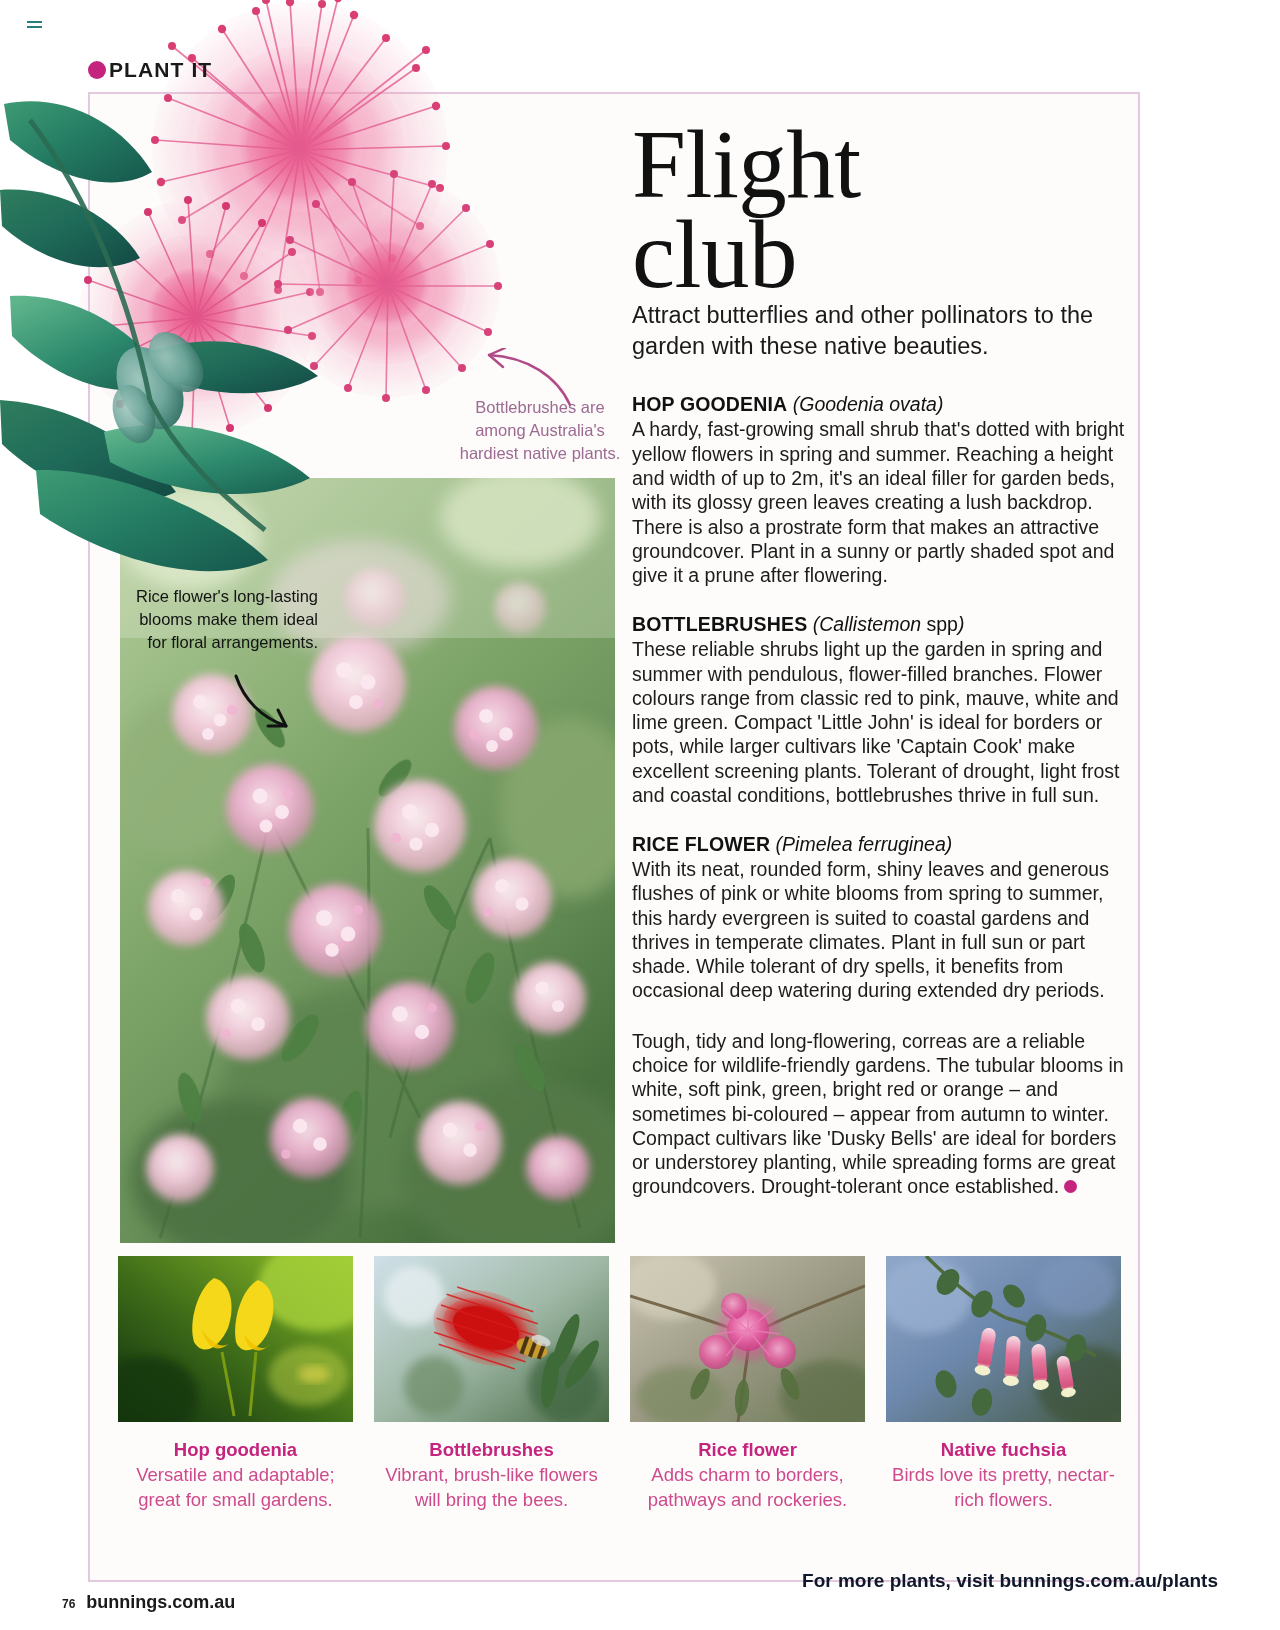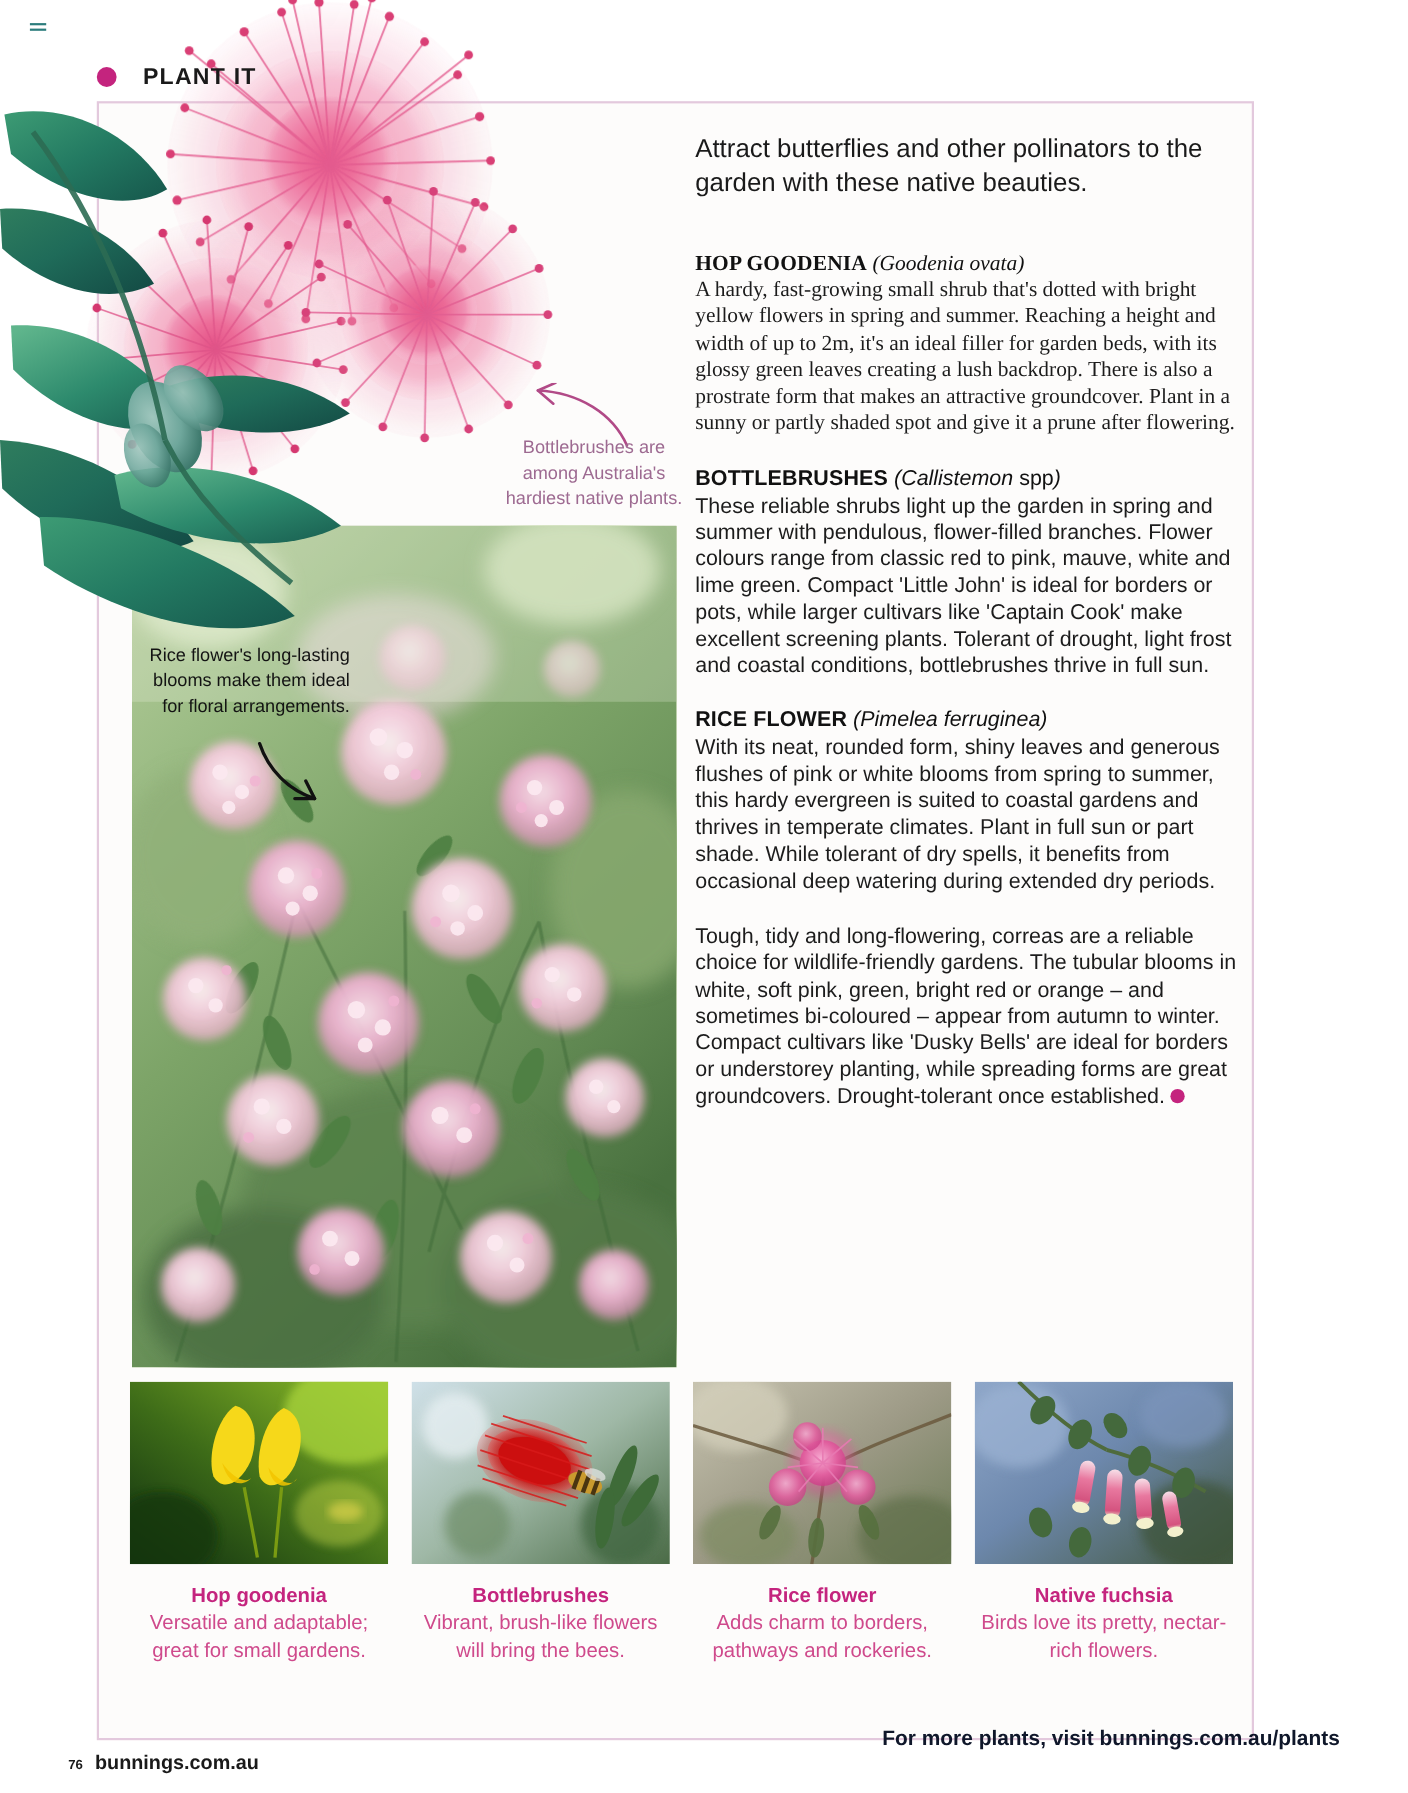--- a/index.html
+++ b/index.html
@@ -17,21 +17,21 @@
     left: 88px; top: 92px;
     width: 1052px; height: 1490px;
     border: 2px solid #e3c9dd;
     background: #fdfcfb;
   }
 
   
   .kicker {
     position: absolute;
     left: 88px; top: 58px;
-    display: flex; align-items: center; gap: 24px;
+    display: flex; align-items: center; gap: 3px;
     z-index: 40;
   }
   .kicker-dot {
     width: 18px; height: 18px; border-radius: 50%;
     background: #c4247e;
     display: block;
   }
   .kicker-label {
     font-size: 21px; font-weight: bold; letter-spacing: 1.1px;
     color: #1a1a1a;
@@ -95,21 +95,21 @@
     letter-spacing: -0.5px;
   }
   .standfirst {
     font-size: 23.5px;
     line-height: 1.32;
     color: #1a1a1a;
     width: 492px;
   }
 
   .plant-block { margin-top: 26px; }
-  .plant-block:first-of-type { margin-top: 47px; font-family: Liberation Serif, serif; }
+  .plant-block:first-of-type { margin-top: 31px; }
   .plant-head {
     font-size: 19.5px;
     color: #111111;
     margin-bottom: 1px;
   }
   .plant-head .common { font-weight: bold; letter-spacing: 0.15px; }
   .plant-head .botanical { font-style: italic; font-weight: normal; }
   .plant-head .botanical .upright { font-style: normal; }
   .plant-body {
     font-size: 19.5px;
@@ -557,20 +557,24 @@
   </svg>
 </div>
 
 <div class="rice-caption">Rice flower's long-lasting blooms make them ideal for floral arrangements.</div>
 <svg class="rice-arrow" width="70" height="70" viewBox="0 0 70 70">
   <path d="M8 4 C 16 28, 34 46, 58 54" stroke="#111111" stroke-width="3" fill="none" stroke-linecap="round"></path>
   <path d="M58 54 L 40 54 M58 54 L 50 38" stroke="#111111" stroke-width="3" fill="none" stroke-linecap="round"></path>
 </svg>
 
 <div class="editorial">
+  <h1 class="headline">
+    <span>Flight</span><br>
+    <span>club</span>
+  </h1>
   <p class="standfirst">Attract butterflies and other pollinators to the garden with these native beauties.</p>
 
   <div class="plant-block">
     <div class="plant-head">
       <span class="common">HOP GOODENIA</span>
       <span class="botanical"><span>(</span><span>Goodenia ovata</span><span>)</span></span>
     </div>
     <div class="plant-body">A hardy, fast-growing small shrub that's dotted with bright yellow flowers in spring and summer. Reaching a height and width of up to 2m, it's an ideal filler for garden beds, with its glossy green leaves creating a lush backdrop. There is also a prostrate form that makes an attractive groundcover. Plant in a sunny or partly shaded spot and give it a prune after flowering.</div>
   </div>
 

